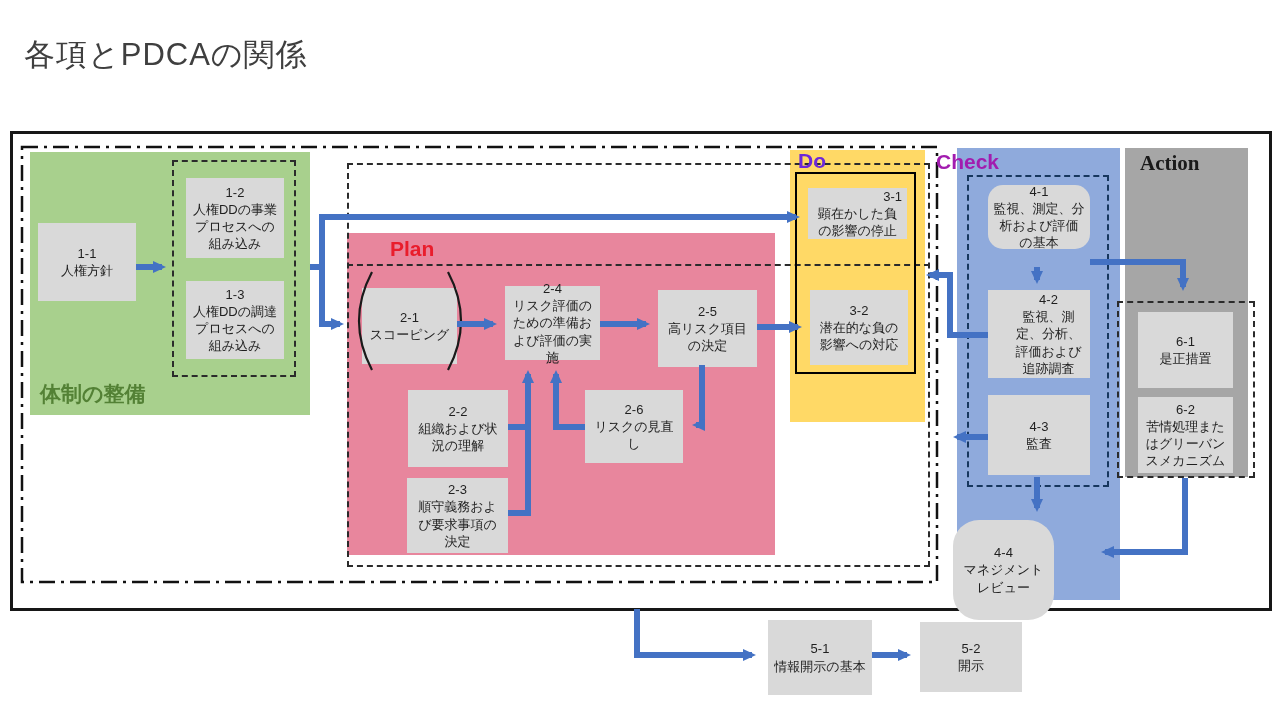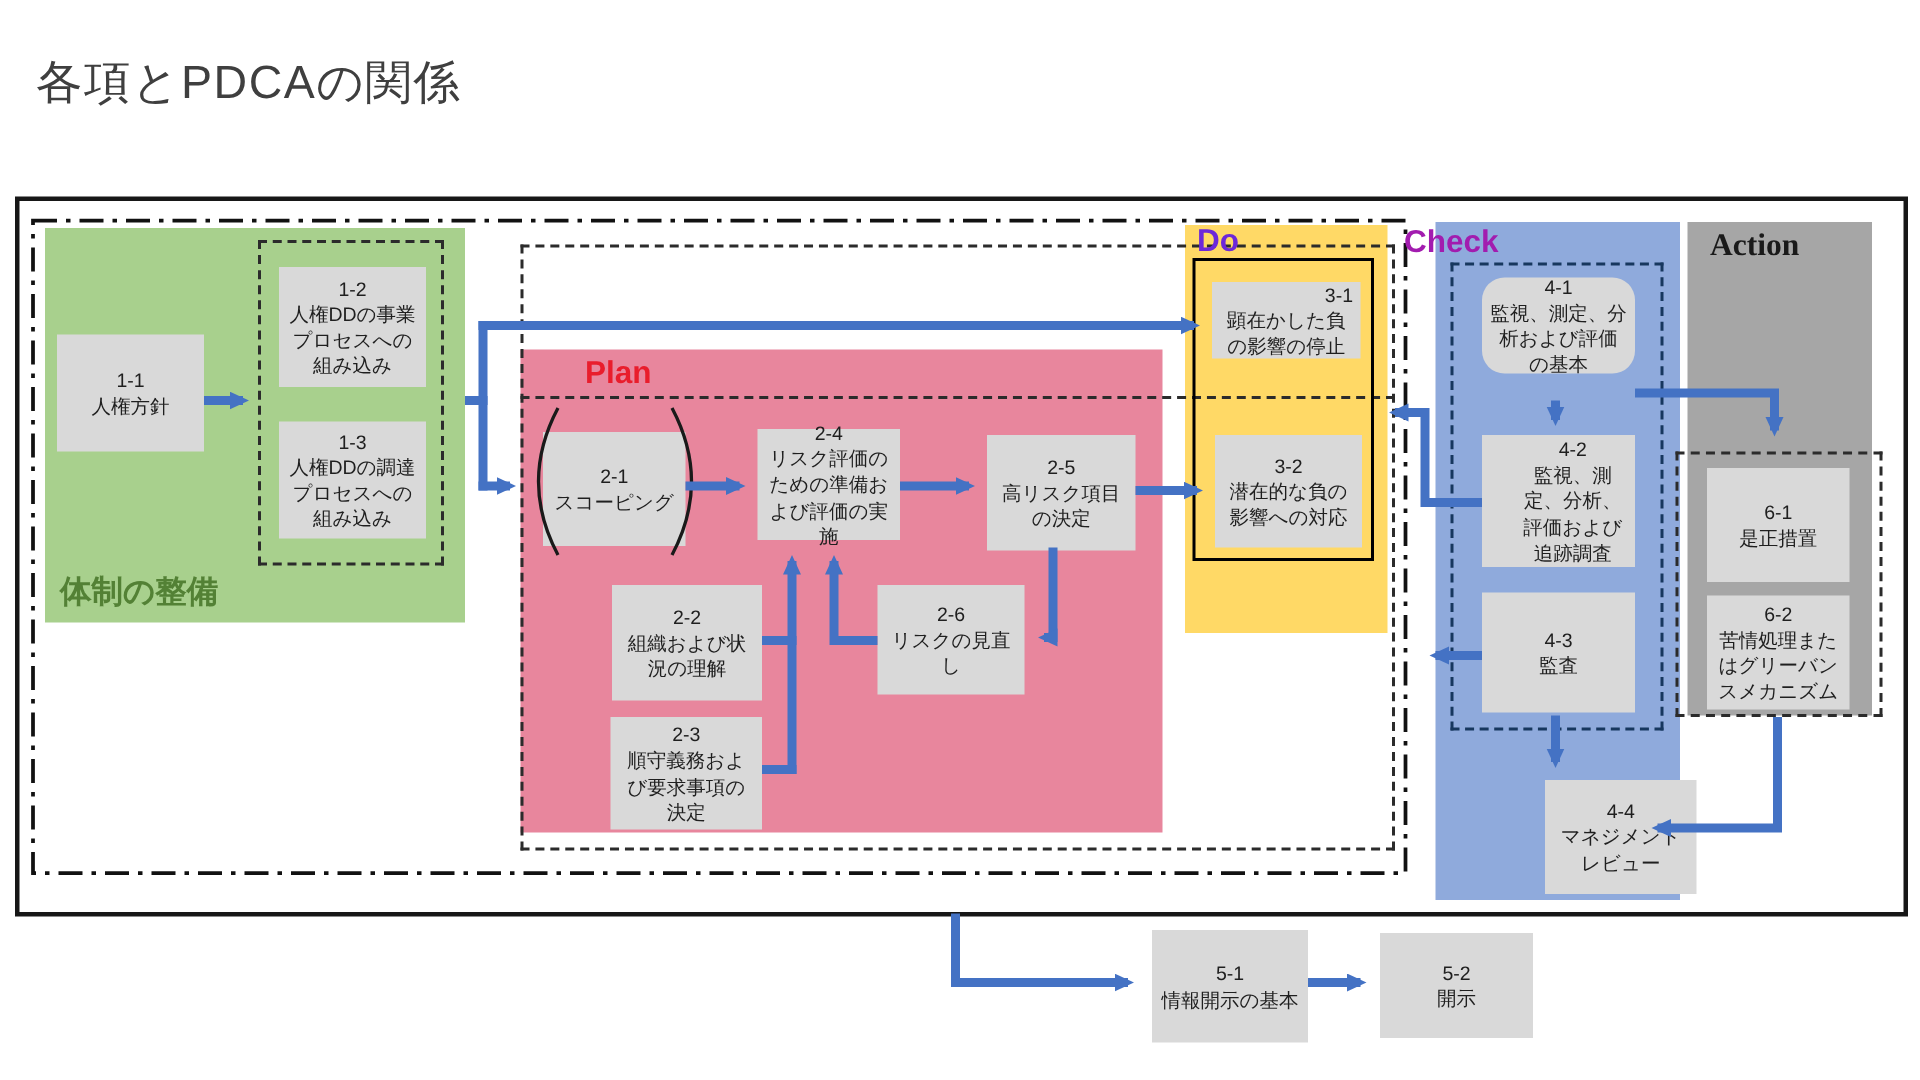--- a/index.html
+++ b/index.html
@@ -111,21 +111,21 @@
       <span class="nlabel">監視、測定、分析および評価の基本</span>
     </div>
   <div class="abs node" style="left:988px;top:290px;width:102px;height:88px;padding-left:24px;">
       <span class="nid">4-2</span>
       <span class="nlabel">監視、測定、分析、評価および追跡調査</span>
     </div>
   <div class="abs node" style="left:988px;top:395px;width:102px;height:80px;">
       <span class="nid">4-3</span>
       <span class="nlabel">監査</span>
     </div>
-  <div class="abs node" style="left:1030px;top:520px;width:101px;height:76px;">
+  <div class="abs node" style="left:953px;top:520px;width:101px;height:100px;border-radius:26px;">
       <span class="nid">4-4</span>
       <span class="nlabel">マネジメントレビュー</span>
     </div>
   <div class="abs node" style="left:1138px;top:312px;width:95px;height:76px;">
       <span class="nid">6-1</span>
       <span class="nlabel">是正措置</span>
     </div>
   <div class="abs node" style="left:1138px;top:397px;width:95px;height:76px;">
       <span class="nid">6-2</span>
       <span class="nlabel">苦情処理またはグリーバンスメカニズム</span>

